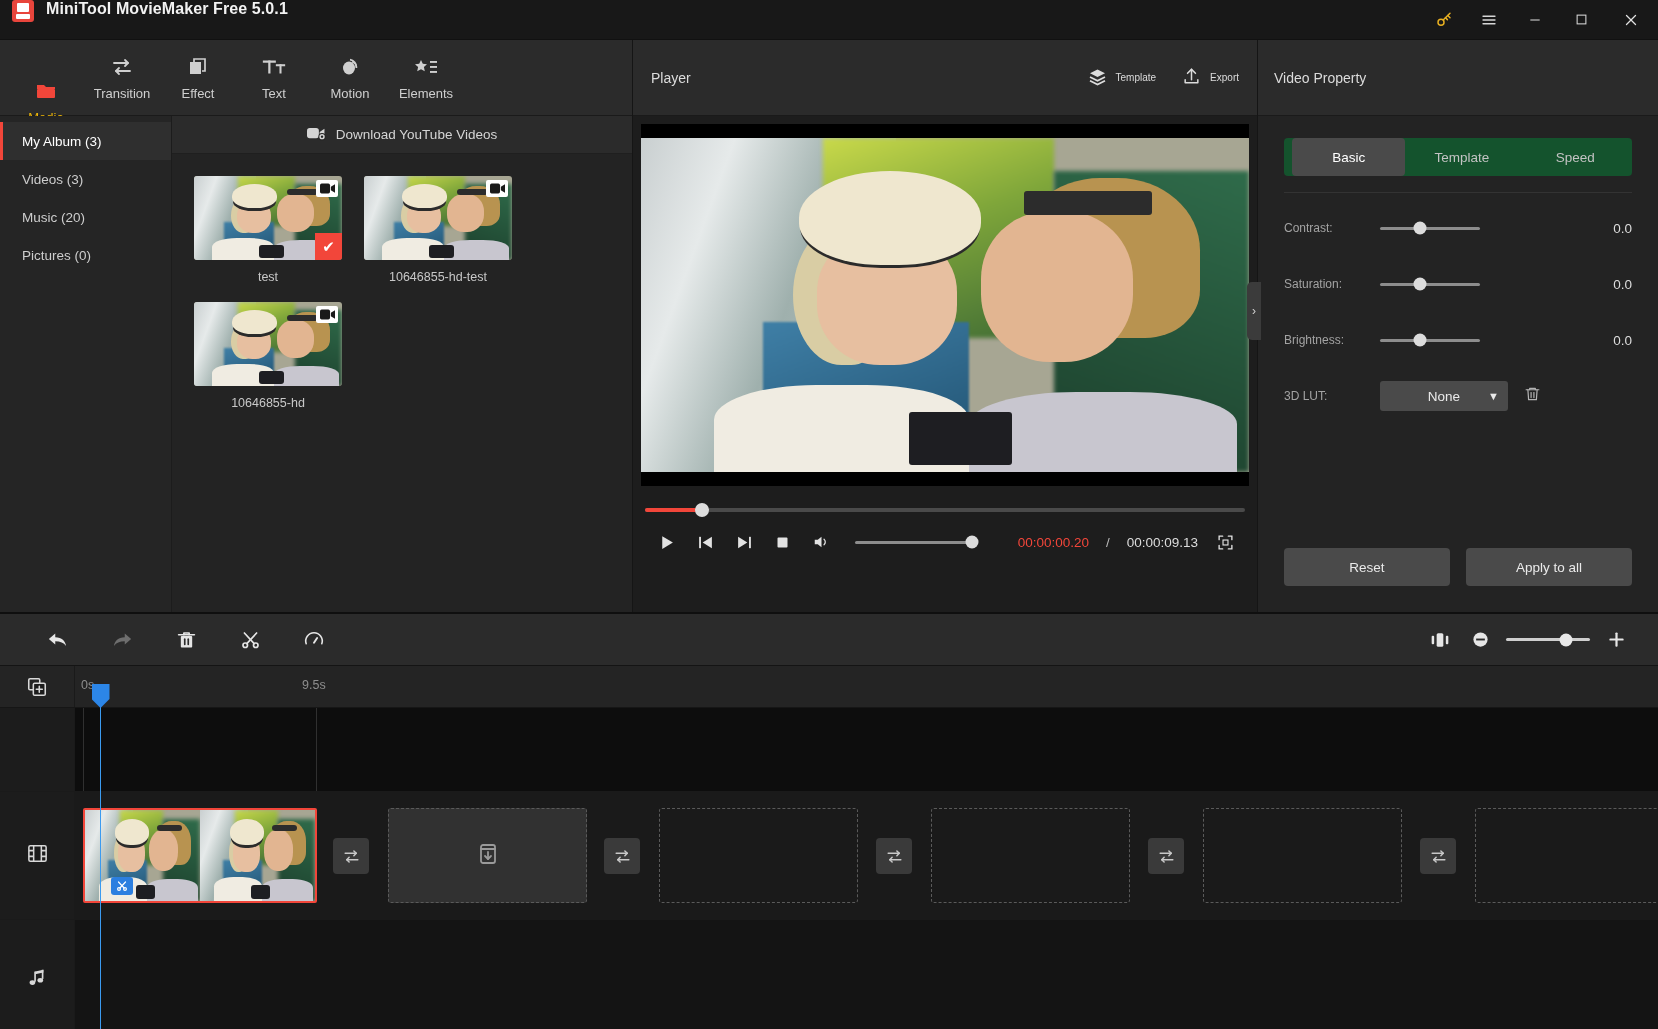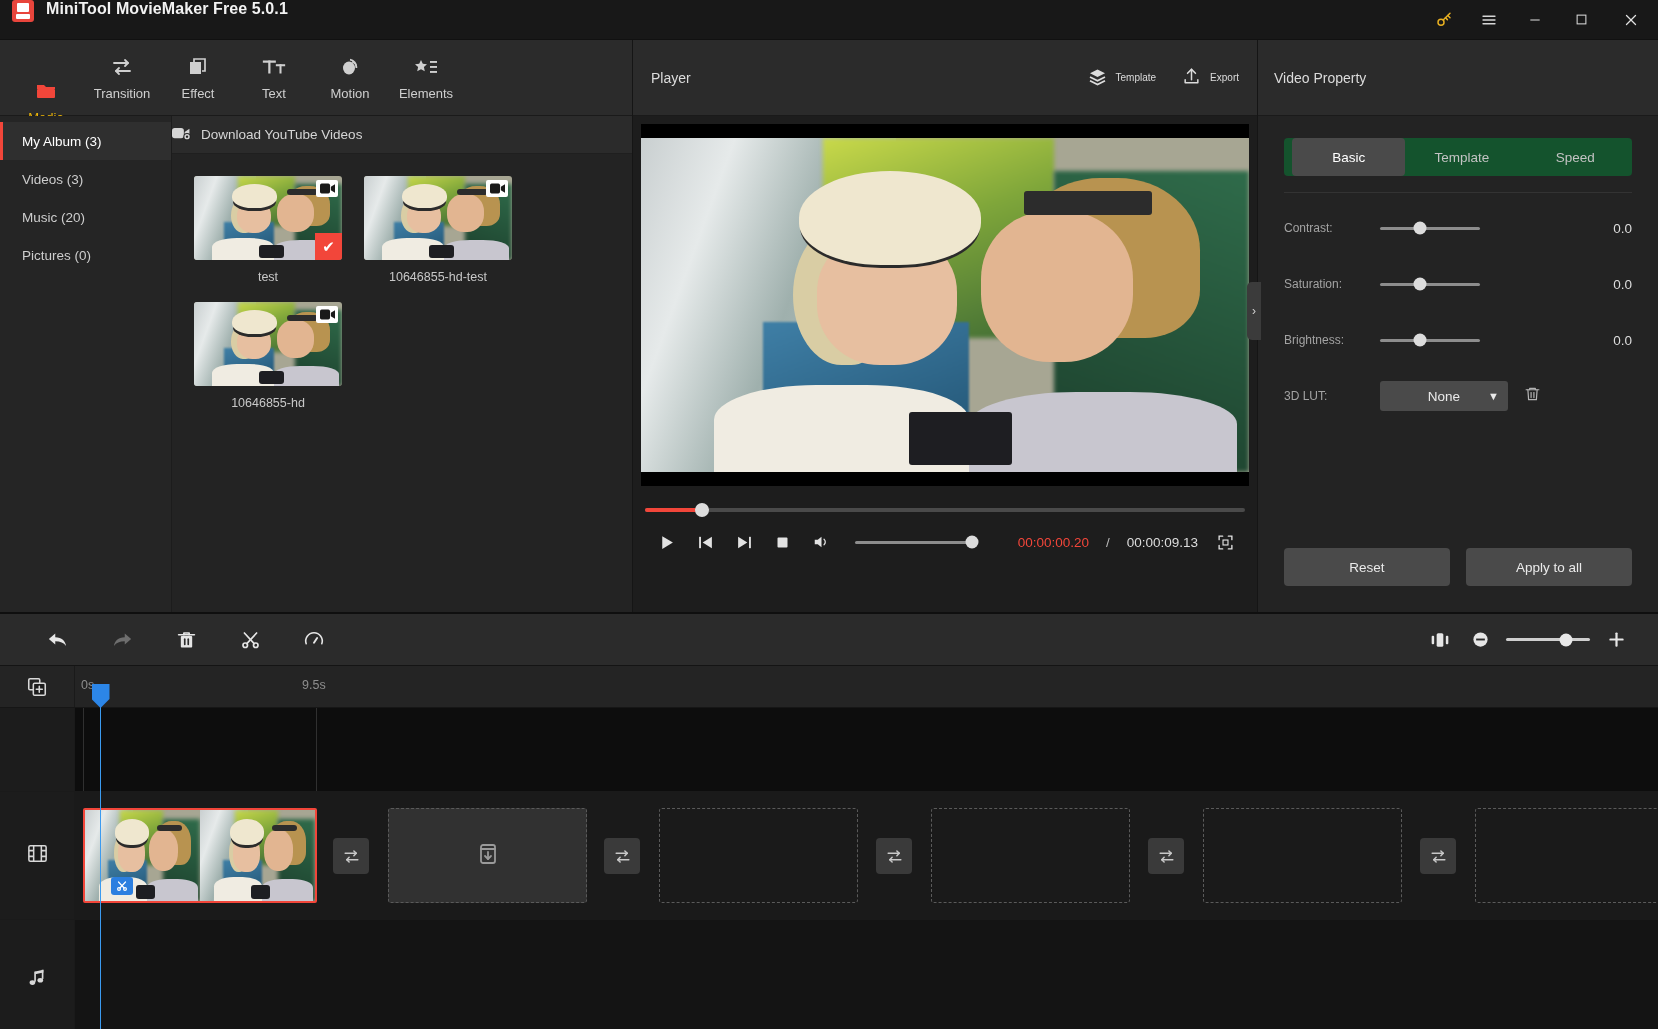--- a/index.html
+++ b/index.html
@@ -61,21 +61,21 @@
   .album-item {
     height: 38px; display: flex; align-items: center; padding-left: 22px;
     font-size: 13.5px; color: #cdcdcd; position: relative; cursor: default;
   }
   .album-item.active { background: #2f2f2f; color: #ffffff; }
   .album-item.active::before {
     content: ""; position: absolute; left: 0; top: 0; bottom: 0; width: 3px; background: #f2463a;
   }
 
   .media-main { flex: 1; display: flex; flex-direction: column; min-width: 0; background: #232323; }
-  .media-topbar { height: 38px; flex: none; display: flex; align-items: center; justify-content: flex-start;
+  .media-topbar { height: 38px; flex: none; display: flex; align-items: center; justify-content: center;
                   background: #2b2b2b; border-bottom: 1px solid #1f1f1f; gap: 10px; }
   .yt-link { display: flex; align-items: center; gap: 10px; font-size: 13.5px; color: #d5d5d5; cursor: default; }
 
   .media-grid { padding: 22px 0 0 22px; display: flex; flex-wrap: wrap; gap: 18px 22px; align-content: flex-start;
                 overflow: hidden; }
   .media-cell { width: 148px; }
   .thumb-box { width: 148px; height: 84px; position: relative; border-radius: 3px; overflow: hidden; }
   .import-box {
     width: 148px; height: 84px; border: 1px dashed #6a6a6a; border-radius: 3px;
     display: flex; align-items: center; justify-content: center; background: #262626;

